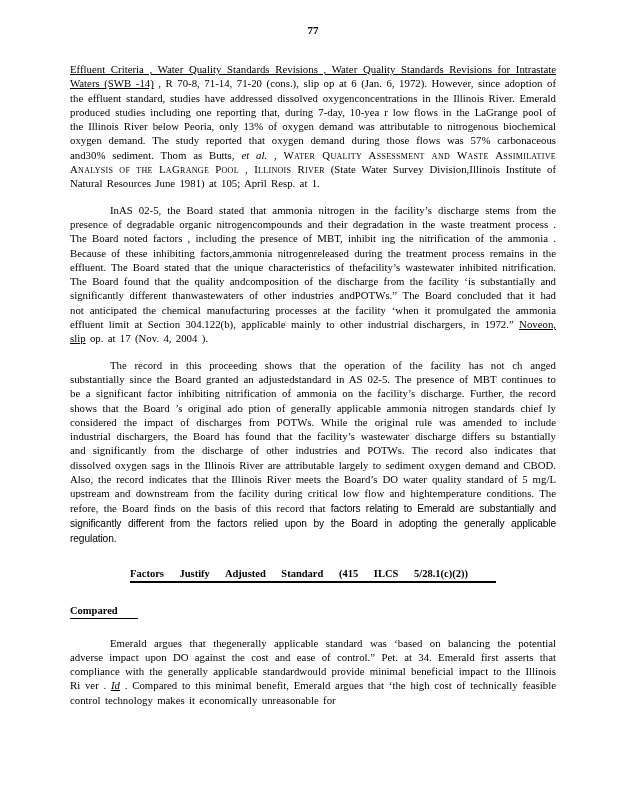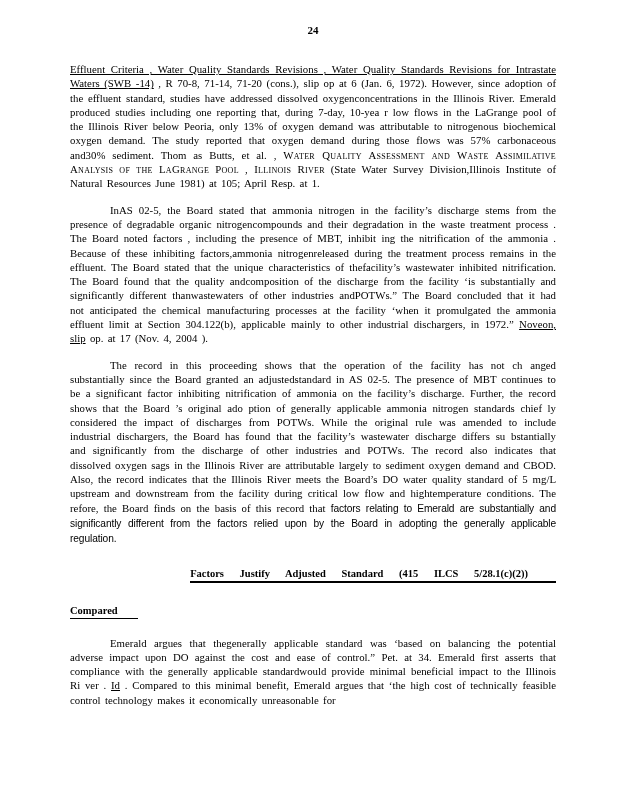--- a/index.html
+++ b/index.html
@@ -22,29 +22,29 @@
   }
   p.body {
     font-size: 10.8px;
     line-height: 14.3px;
     margin: 0 0 12px 0;
     text-align: justify;
     word-spacing: 1.6px;
   }
   p.indent { text-indent: 40px; }
   .u  { text-decoration: underline; }
-  .i  { }
+  .i  { font-style: italic; }
   .sc { font-variant: small-caps; letter-spacing: 0.3px; }
   .sans {
     font-family: "Liberation Sans", sans-serif;
     font-size: 10.2px;
     letter-spacing: -0.1px;
   }
   .center-heading-wrap {
-    text-align: right;
+    text-align: center;
     margin: 16px 0 17px 0;
   }
   .center-heading {
     display: inline-block;
     font-weight: bold;
     font-size: 10.5px;
     word-spacing: 13px;
     border-bottom: 2.5px solid #000000;
     padding: 0 28px 2px 0;
   }
@@ -55,21 +55,21 @@
     font-size: 10.5px;
     border-bottom: 1.5px solid #000000;
     padding: 0 20px 2px 0;
   }
 </style>
 </head>
 <body>
 
 <div class="page">
 
-  <div class="pagenum">24</div>
+  <div class="pagenum">77</div>
 
   <p class="body"><span class="u">Effluent Criteria , Water Quality Standards Revisions , Water Quality Standards Revisions for Intrastate Waters (SWB -14)</span><span> , R 70-8, 71-14, 71-20 (cons.), slip op at 6 (Jan. 6, 1972). However, since adoption of the effluent standard, studies have addressed dissolved oxygenconcentrations in the Illinois River. Emerald produced studies including one reporting that, during 7-day, 10-yea r low flows in the LaGrange pool of the Illinois River below Peoria, only 13% of oxygen demand was attributable to nitrogenous biochemical oxygen demand. The study reported that oxygen demand during those flows was 57% carbonaceous and30% sediment. Thom as Butts, </span><span class="i">et al.</span><span> , </span><span class="sc">Water Quality Assessment and Waste Assimilative Analysis of the LaGrange Pool , Illinois River</span><span> (State Water Survey Division,Illinois Institute of Natural Resources June 1981) at 105; April Resp. at 1.</span></p>
 
   <p class="body indent"><span>InAS 02-5, the Board stated that ammonia nitrogen in the facility’s discharge stems from the presence of degradable organic nitrogencompounds and their degradation in the waste treatment process . The Board noted factors , including the presence of MBT, inhibit ing the nitrification of the ammonia . Because of these inhibiting factors,ammonia nitrogenreleased during the treatment process remains in the effluent. The Board stated that the unique characteristics of thefacility’s wastewater inhibited nitrification. The Board found that the quality andcomposition of the discharge from the facility ‘is substantially and significantly different thanwastewaters of other industries andPOTWs.” The Board concluded that it had not anticipated the chemical manufacturing processes at the facility ‘when it promulgated the ammonia effluent limit at Section 304.122(b), applicable mainly to other industrial dischargers, in 1972.” </span><span class="u">Noveon, slip</span><span> op. at 17 (Nov. 4, 2004 ).</span></p>
 
   <p class="body indent"><span>The record in this proceeding shows that the operation of the facility has not ch anged substantially since the Board granted an adjustedstandard in AS 02-5. The presence of MBT continues to be a significant factor inhibiting nitrification of ammonia on the facility’s discharge. Further, the record shows that the Board ’s original ado ption of generally applicable ammonia nitrogen standards chief ly considered the impact of discharges from POTWs. While the original rule was amended to include industrial dischargers, the Board has found that the facility’s wastewater discharge differs su bstantially and significantly from the discharge of other industries and POTWs. The record also indicates that dissolved oxygen sags in the Illinois River are attributable largely to sediment oxygen demand and CBOD. Also, the record indicates that the Illinois River meets the Board’s DO water quality standard of 5 mg/L upstream and downstream from the facility during critical low flow and hightemperature conditions. The refore, the Board finds on the basis of this record that </span><span class="sans">factors relating to Emerald are substantially and significantly different from the factors relied upon by the Board in adopting the generally applicable regulation.</span></p>
 
   <div class="center-heading-wrap">
     <span class="center-heading">Factors Justify Adjusted Standard (415 ILCS 5/28.1(c)(2))</span>
   </div>

